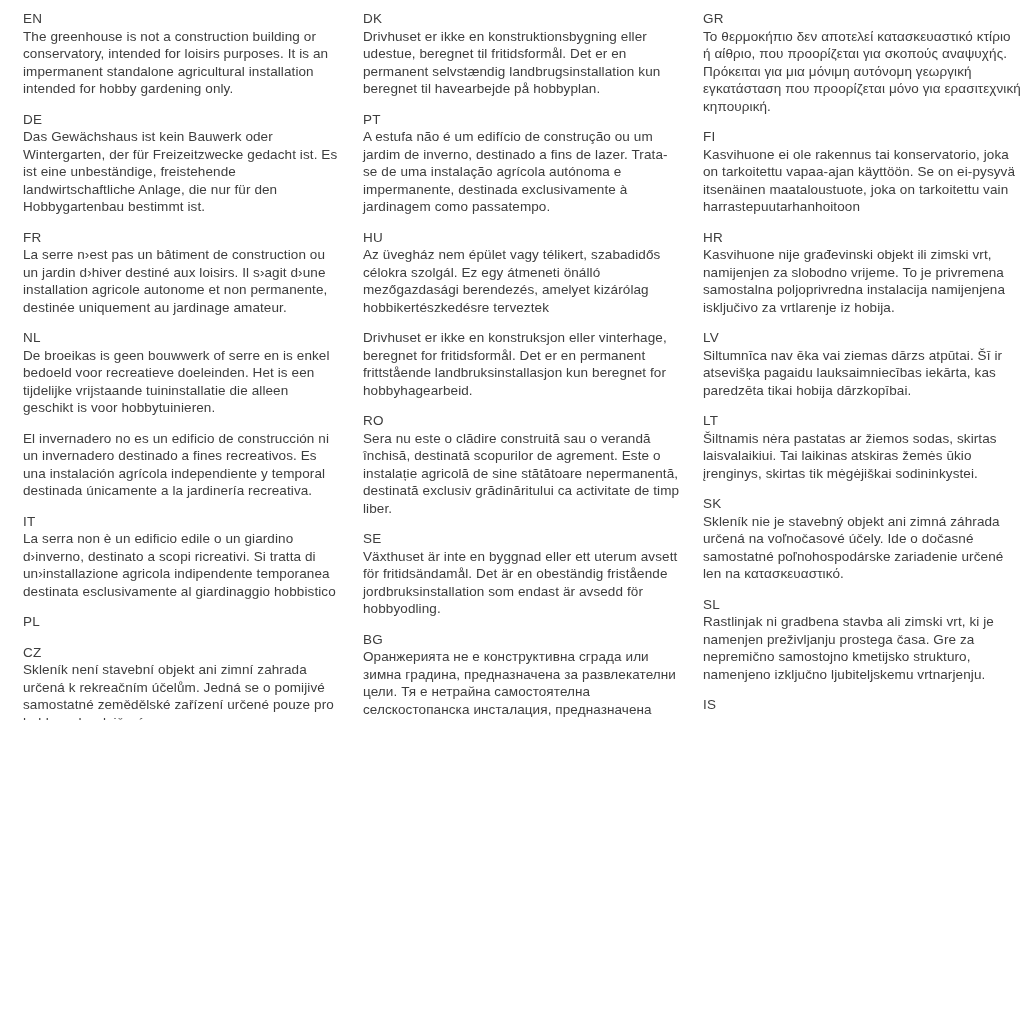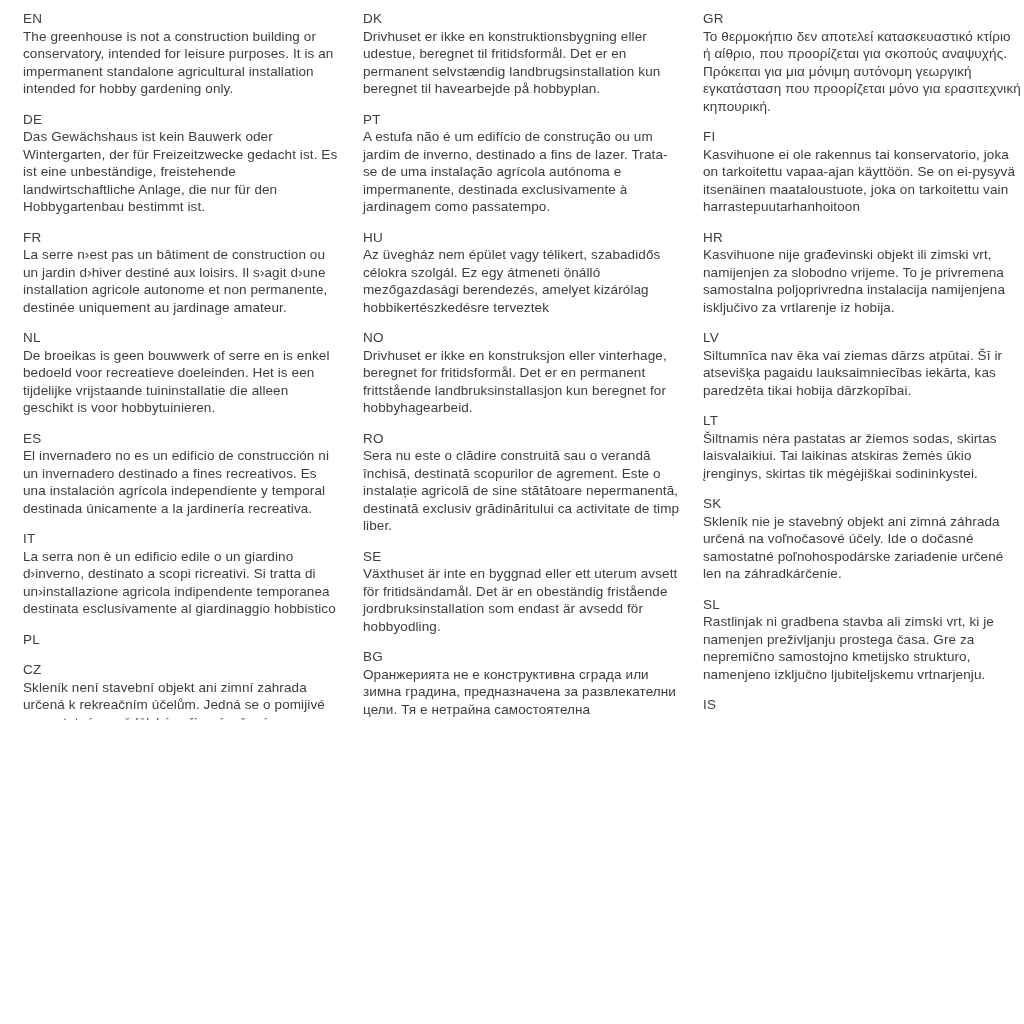--- a/index.html
+++ b/index.html
@@ -42,36 +42,35 @@
 </style>
 </head>
 <body>
 
 <div class="page">
   <div class="columns">
 
     <div class="col">
       <div class="lang-section">
         <div class="lang-code">EN</div>
-        <p class="lang-text">The greenhouse is not a construction building or conservatory, intended for leisure purposes. It is an impermanent standalone agricultural installation intended for hobby gardening only.</p>
+        <p class="lang-text">The greenhouse is not a construction building or conservatory, intended for loisirs purposes. It is an impermanent standalone agricultural installation intended for hobby gardening only.</p>
       </div>
       <div class="lang-section">
         <div class="lang-code">DE</div>
         <p class="lang-text">Das Gewächshaus ist kein Bauwerk oder Wintergarten, der für Freizeitzwecke gedacht ist. Es ist eine unbeständige, freistehende landwirtschaftliche Anlage, die nur für den Hobbygartenbau bestimmt ist.</p>
       </div>
       <div class="lang-section">
         <div class="lang-code">FR</div>
         <p class="lang-text">La serre n›est pas un bâtiment de construction ou un jardin d›hiver destiné aux loisirs. Il s›agit d›une installation agricole autonome et non permanente, destinée uniquement au jardinage amateur.</p>
       </div>
       <div class="lang-section">
         <div class="lang-code">NL</div>
         <p class="lang-text">De broeikas is geen bouwwerk of serre en is enkel bedoeld voor recreatieve doeleinden. Het is een tijdelijke vrijstaande tuininstallatie die alleen geschikt is voor hobbytuinieren.</p>
       </div>
       <div class="lang-section">
-        <div class="lang-code">ES</div>
         <p class="lang-text">El invernadero no es un edificio de construcción ni un invernadero destinado a fines recreativos. Es una instalación agrícola independiente y temporal destinada únicamente a la jardinería recreativa.</p>
       </div>
       <div class="lang-section">
         <div class="lang-code">IT</div>
         <p class="lang-text">La serra non è un edificio edile o un giardino d›inverno, destinato a scopi ricreativi. Si tratta di un›installazione agricola indipendente temporanea destinata esclusivamente al giardinaggio hobbistico</p>
       </div>
       <div class="lang-section">
         <div class="lang-code">PL</div>
       </div>
       <div class="lang-section">
@@ -87,21 +86,20 @@
       </div>
       <div class="lang-section">
         <div class="lang-code">PT</div>
         <p class="lang-text">A estufa não é um edifício de construção ou um jardim de inverno, destinado a fins de lazer. Trata-se de uma instalação agrícola autónoma e impermanente, destinada exclusivamente à jardinagem como passatempo.</p>
       </div>
       <div class="lang-section">
         <div class="lang-code">HU</div>
         <p class="lang-text">Az üvegház nem épület vagy télikert, szabadidős célokra szolgál. Ez egy átmeneti önálló mezőgazdasági berendezés, amelyet kizárólag hobbikertészkedésre terveztek</p>
       </div>
       <div class="lang-section">
-        <div class="lang-code">NO</div>
         <p class="lang-text">Drivhuset er ikke en konstruksjon eller vinterhage, beregnet for fritidsformål. Det er en permanent frittstående landbruksinstallasjon kun beregnet for hobbyhagearbeid.</p>
       </div>
       <div class="lang-section">
         <div class="lang-code">RO</div>
         <p class="lang-text">Sera nu este o clădire construită sau o verandă închisă, destinată scopurilor de agrement. Este o instalație agricolă de sine stătătoare nepermanentă, destinată exclusiv grădinăritului ca activitate de timp liber.</p>
       </div>
       <div class="lang-section">
         <div class="lang-code">SE</div>
         <p class="lang-text">Växthuset är inte en byggnad eller ett uterum avsett för fritidsändamål. Det är en obeständig fristående jordbruksinstallation som endast är avsedd för hobbyodling.</p>
       </div>
@@ -131,21 +129,21 @@
       <div class="lang-section">
         <div class="lang-code">LV</div>
         <p class="lang-text">Siltumnīca nav ēka vai ziemas dārzs atpūtai. Šī ir atsevišķa pagaidu lauksaimniecības iekārta, kas paredzēta tikai hobija dārzkopībai.</p>
       </div>
       <div class="lang-section">
         <div class="lang-code">LT</div>
         <p class="lang-text">Šiltnamis nėra pastatas ar žiemos sodas, skirtas laisvalaikiui. Tai laikinas atskiras žemės ūkio įrenginys, skirtas tik mėgėjiškai sodininkystei.</p>
       </div>
       <div class="lang-section">
         <div class="lang-code">SK</div>
-        <p class="lang-text">Skleník nie je stavebný objekt ani zimná záhrada určená na voľnočasové účely. Ide o dočasné samostatné poľnohospodárske zariadenie určené len na záhradkárčenie.</p>
+        <p class="lang-text">Skleník nie je stavebný objekt ani zimná záhrada určená na voľnočasové účely. Ide o dočasné samostatné poľnohospodárske zariadenie určené len na κατασκευαστικό.</p>
       </div>
       <div class="lang-section">
         <div class="lang-code">SL</div>
         <p class="lang-text">Rastlinjak ni gradbena stavba ali zimski vrt, ki je namenjen preživljanju prostega časa. Gre za nepremično samostojno kmetijsko strukturo, namenjeno izključno ljubiteljskemu vrtnarjenju.</p>
       </div>
       <div class="lang-section">
         <div class="lang-code">IS</div>
       </div>
     </div>
 

